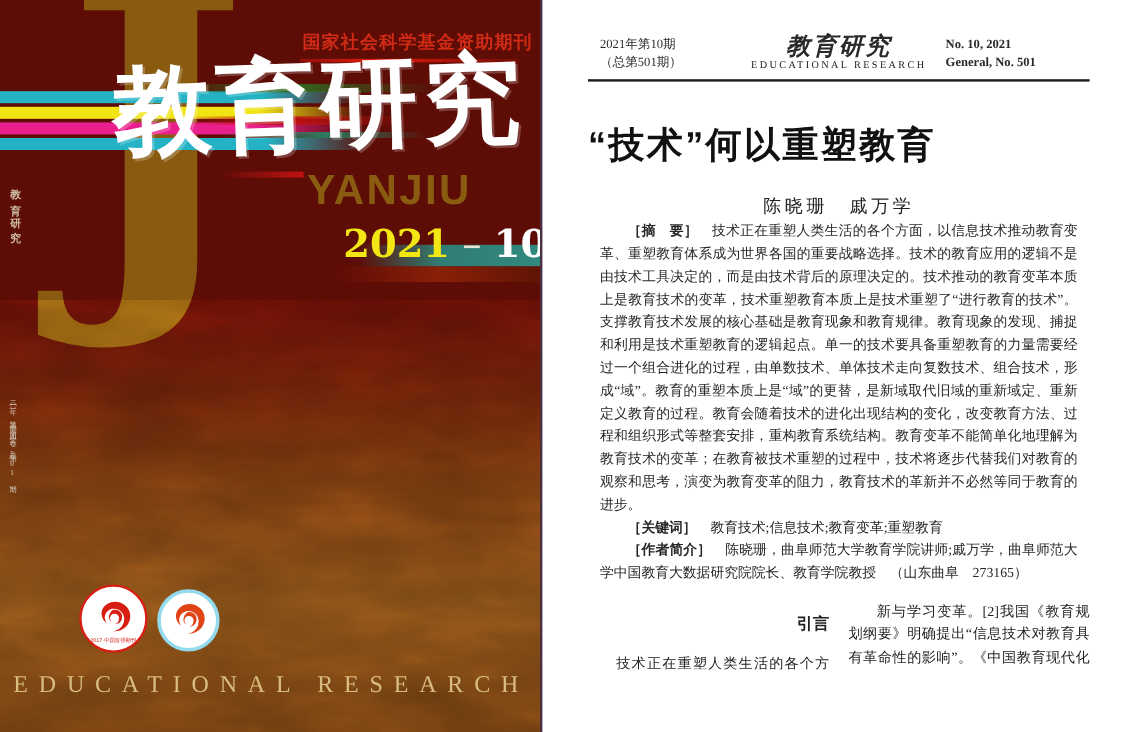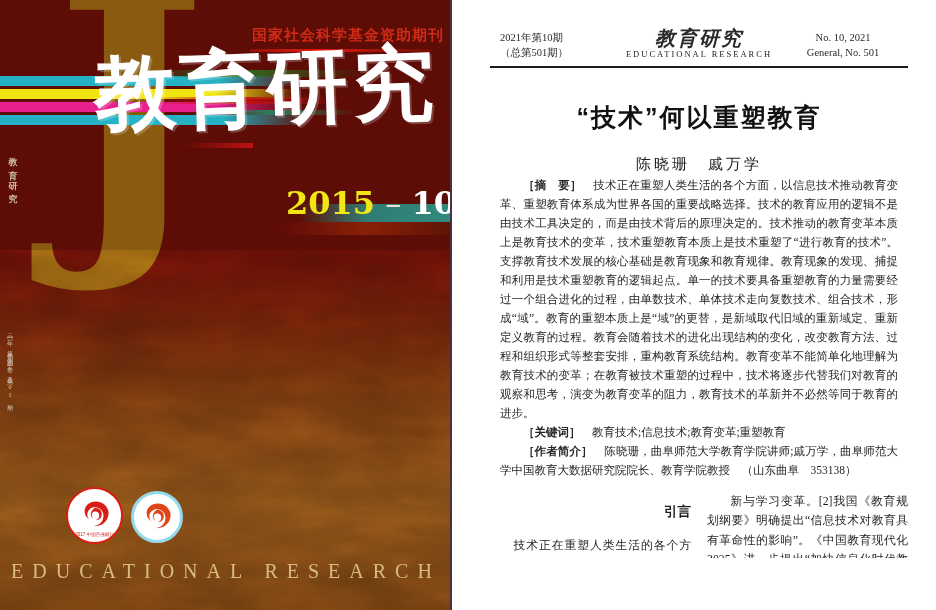--- a/index.html
+++ b/index.html
@@ -53,26 +53,26 @@
         font-family:"Liberation Sans",sans-serif;transform:scale(.9);}
   .ed-research{position:absolute;left:0;top:560px;width:452px;text-align:center;color:#d9bd80;
         font-size:20px;letter-spacing:9px;font-family:"Liberation Serif",serif;}
 
   
   .page{position:absolute;left:454px;top:0;width:482px;height:558px;background:#fff;color:#1c1c1c;
         overflow:hidden;box-sizing:border-box;padding:0 28px 0 36px;}
   .phead{display:flex;justify-content:space-between;align-items:flex-start;margin-top:31px;
         font-size:10.5px;line-height:1.4;color:#2a2a2a;padding:0 10px;}
   .phead-left,.phead-right{width:110px;}
-  .phead-right{text-align:center;}
+  .phead-right{text-align:left;font-weight:bold;}
   .phead-center{text-align:center;margin-top:-3px;}
   .phead-logo-cn{font-size:20px;font-weight:700;font-style:italic;font-family:"DejaVu Serif",serif;letter-spacing:2px;line-height:1;}
   .phead-logo-en{font-size:8.5px;letter-spacing:2px;margin-top:1px;color:#222;}
   .rule{height:2px;background:#1b1b1b;margin-top:5px;}
-  .atitle{text-align:center;margin-top:33px;font-size:25px;font-weight:700;letter-spacing:2px;
+  .atitle{text-align:left;margin-top:33px;font-size:30px;font-weight:700;letter-spacing:2px;
         font-family:"Liberation Sans",sans-serif;color:#111;}
   .authors{text-align:center;margin-top:21px;font-size:15px;letter-spacing:3px;color:#222;}
   .metablock{margin-top:2px;padding:0 10px;}
   .meta{font-size:11.5px;line-height:19px;text-align:justify;margin:0;text-indent:2em;color:#262626;}
   .mlabel{font-weight:700;}
   .cols{display:flex;gap:16px;margin-top:12px;font-size:11.8px;line-height:19.5px;text-align:justify;color:#1f1f1f;}
   .col{flex:1;min-width:0;}
   .col-h{text-align:right;font-weight:700;font-size:13.5px;margin:10px 0 15px;
         font-family:"Liberation Sans",sans-serif;}
   .col p{text-indent:2em;margin:0;}
@@ -92,23 +92,24 @@
     <div class="s st-green"></div>
     <div class="s st-red"></div>
     <div class="s st-teal-s"></div>
     <div class="s st-reddash"></div>
     <div class="s st-teal"></div>
     <div class="s st-brown"></div>
 
     <div class="funding">国家社会科学基金资助期刊</div>
     <div class="funding-line"></div>
     <div class="cover-title">教育研究</div>
+    <div class="yanjiu">YANJIU</div>
 
     <div class="issue">
-      <span class="yr">2015</span><span class="dash"> – </span><span class="no">10</span>
+      <span class="yr">2021</span><span class="dash"> – </span><span class="no">10</span>
     </div>
 
     <div class="spine-title">教育研究</div>
     <div class="spine-info">二〇二一年 第十期（第四十二卷 总第501期）</div>
 
     <svg class="texture" xmlns="http://www.w3.org/2000/svg">
       <filter id="rock">
           <feTurbulence type="fractalNoise" baseFrequency="0.012 0.035" numOctaves="4" seed="7"></feTurbulence>
         <feColorMatrix type="saturate" values="0"></feColorMatrix>
         </filter>
@@ -149,21 +150,21 @@
       </div>
     </div>
     <div class="rule"></div>
 
     <h1 class="atitle">“技术”何以重塑教育</h1>
     <div class="authors">陈晓珊　戚万学</div>
 
     <div class="metablock">
       <p class="meta"><span class="mlabel">［摘　要］</span><span>　技术正在重塑人类生活的各个方面，以信息技术推动教育变革、重塑教育体系成为世界各国的重要战略选择。技术的教育应用的逻辑不是由技术工具决定的，而是由技术背后的原理决定的。技术推动的教育变革本质上是教育技术的变革，技术重塑教育本质上是技术重塑了“进行教育的技术”。支撑教育技术发展的核心基础是教育现象和教育规律。教育现象的发现、捕捉和利用是技术重塑教育的逻辑起点。单一的技术要具备重塑教育的力量需要经过一个组合进化的过程，由单数技术、单体技术走向复数技术、组合技术，形成“域”。教育的重塑本质上是“域”的更替，是新域取代旧域的重新域定、重新定义教育的过程。教育会随着技术的进化出现结构的变化，改变教育方法、过程和组织形式等整套安排，重构教育系统结构。教育变革不能简单化地理解为教育技术的变革；在教育被技术重塑的过程中，技术将逐步代替我们对教育的观察和思考，演变为教育变革的阻力，教育技术的革新并不必然等同于教育的进步。</span></p>
       <p class="meta"><span class="mlabel">［关键词］</span><span>　教育技术;信息技术;教育变革;重塑教育</span></p>
-      <p class="meta"><span class="mlabel">［作者简介］</span><span>　陈晓珊，曲阜师范大学教育学院讲师;戚万学，曲阜师范大学中国教育大数据研究院院长、教育学院教授　（山东曲阜　353138）</span></p>
+      <p class="meta"><span class="mlabel">［作者简介］</span><span>　陈晓珊，曲阜师范大学教育学院讲师;戚万学，曲阜师范大学中国教育大数据研究院院长、教育学院教授　（山东曲阜　273165）</span></p>
     </div>
 
     <div class="cols">
       <div class="col">
         <div class="col-h">引言</div>
         <p>技术正在重塑人类生活的各个方面。当前，以互联网、大数据、人工智能为代表的信息技术越来越展现出驱动教育发展的巨大潜力，以信息技术推动教育变革、重塑教育体系，成为世界各国的重要战略选择。美国教育技术发展计划2010（以下简称NETP2010）《变革美国教育：技术推动学习（Transforming American Education: Learning Powered by Technology）》提出了“应用技术促进学校教育系统的结构性变革”的目标。[1]日本《以尖端技术支持新时代学习推进方略》提出，以信息通讯技术和大数据驱动教育创</p>
       </div>
       <div class="col">
         <p>新与学习变革。[2]我国《教育规划纲要》明确提出“信息技术对教育具有革命性的影响”。《中国教育现代化2035》进一步提出“加快信息化时代教育变革”，“利用现代技术加快推动人才培养模式改革”。可以说，近百年来，人们一直对技术寄予重塑传统教育的厚望，期待用新技术解决教育中存在的一些深层次问题。电影、电视、计算机、互联网、人工智能等“新技术”不断被赋予重塑教育的时代重任，但技术总是表现为有限性，被寄予厚望的新技术并没有展现出重塑教育的巨大力量。对此人们产生了技术能否重塑教育的疑问，近来最为典型的莫过于“乔布斯之问”：“为什么计算机改变了几乎所有领域，却唯独对学校教育的影响小得令人吃惊？”[3]对技术在</p>
       </div>

